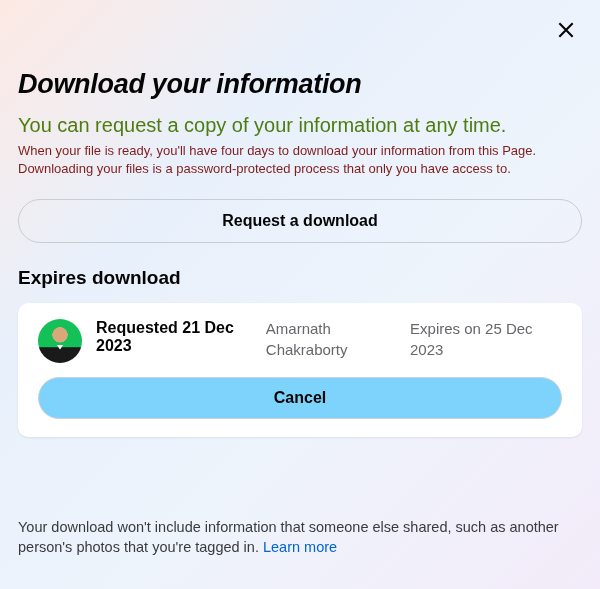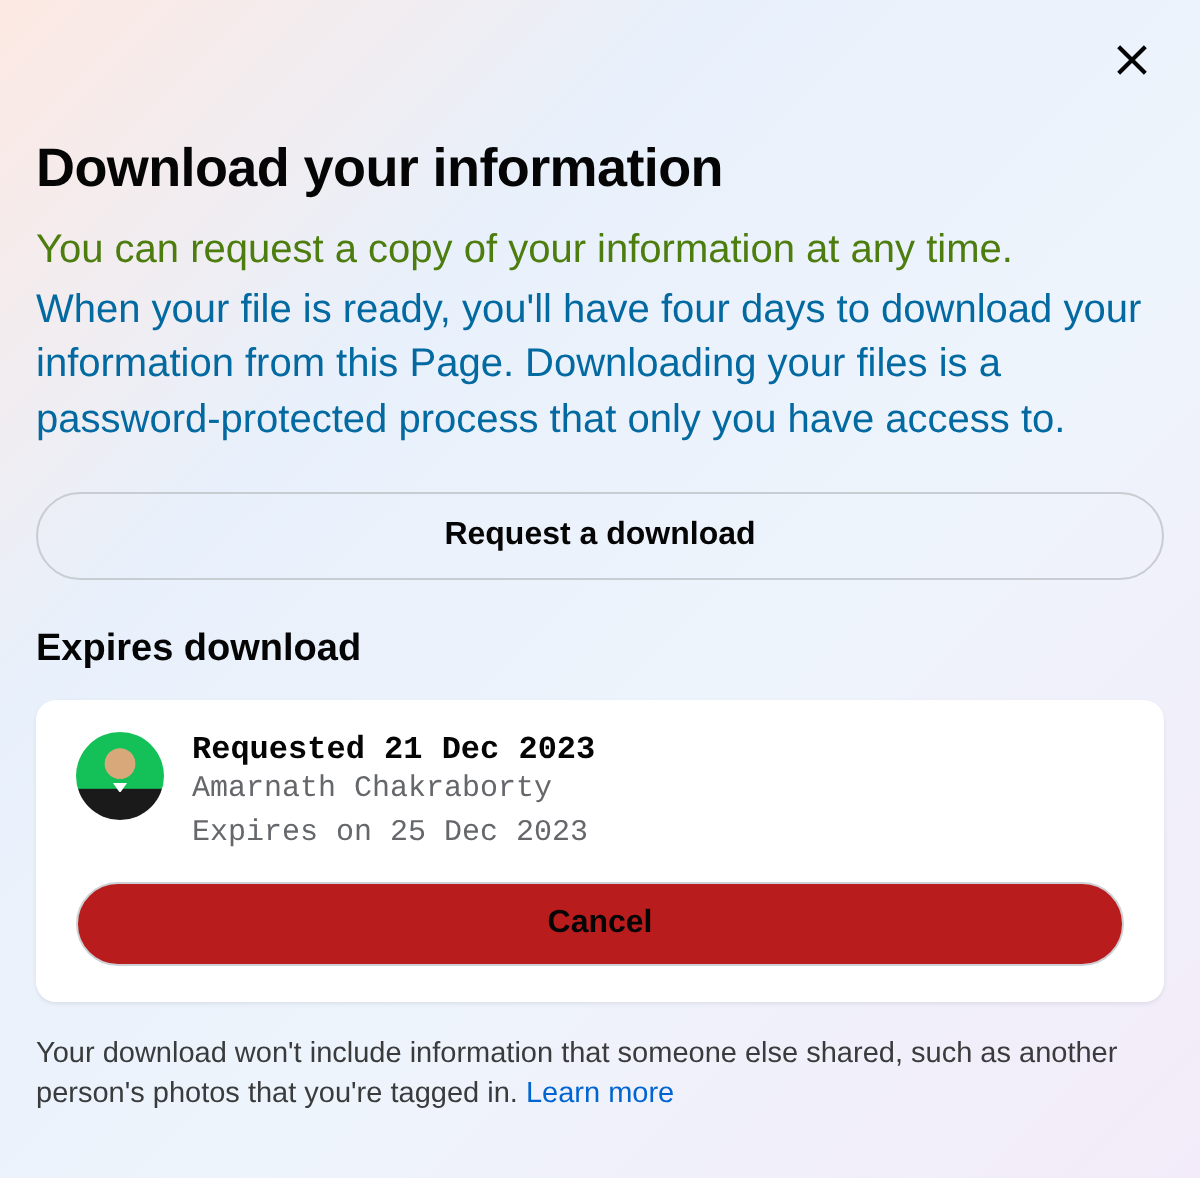--- a/index.html
+++ b/index.html
@@ -35,30 +35,31 @@
       stroke: #050505;
       stroke-width: 2.5;
     }
     h1 {
       font-size: 27px;
       font-weight: 700;
       margin-top: 51px;
       margin-bottom: 12px;
       letter-spacing: -0.3px;
       color: #050505;
+      font-style: italic;
     }
     .intro {
       font-size: 20px;
       color: #4d7c0f;
       line-height: 1.38;
       margin-bottom: 2px;
     }
     .detail {
-      font-size: 20px;
-      color: #0369a1;
+      font-size: 13px;
+      color: #7f1d1d;
       line-height: 1.38;
       margin-bottom: 22px;
     }
     .request-btn {
       width: 100%;
       padding: 12px;
       font-size: 16px;
       font-weight: 600;
       color: #050505;
       background: transparent;
@@ -104,41 +105,39 @@
       top: 57%;
       left: 50%;
       transform: translateX(-50%);
       width: 7px;
       height: 5px;
       background: #fff;
       clip-path: polygon(50% 100%, 0 0, 100% 0);
     }
     .card-info {
       display: flex;
-      flex-direction: column;
       gap: 1px;
-      font-family: Liberation Mono, monospace;
     }
     .card-title {
       font-size: 16px;
       font-weight: 700;
       color: #050505;
     }
     .card-meta {
       font-size: 15px;
       color: #65676b;
       line-height: 1.35;
     }
     .cancel-btn {
       width: 100%;
       padding: 11px;
       font-size: 16px;
       font-weight: 600;
       color: #050505;
-      background: #b91c1c;
+      background: #7dd3fc;
       border: 1px solid #cdd1d6;
       border-radius: 24px;
       cursor: pointer;
     }
     .footer {
       position: absolute;
       bottom: 32px;
       left: 18px;
       right: 18px;
       font-size: 14.5px;

